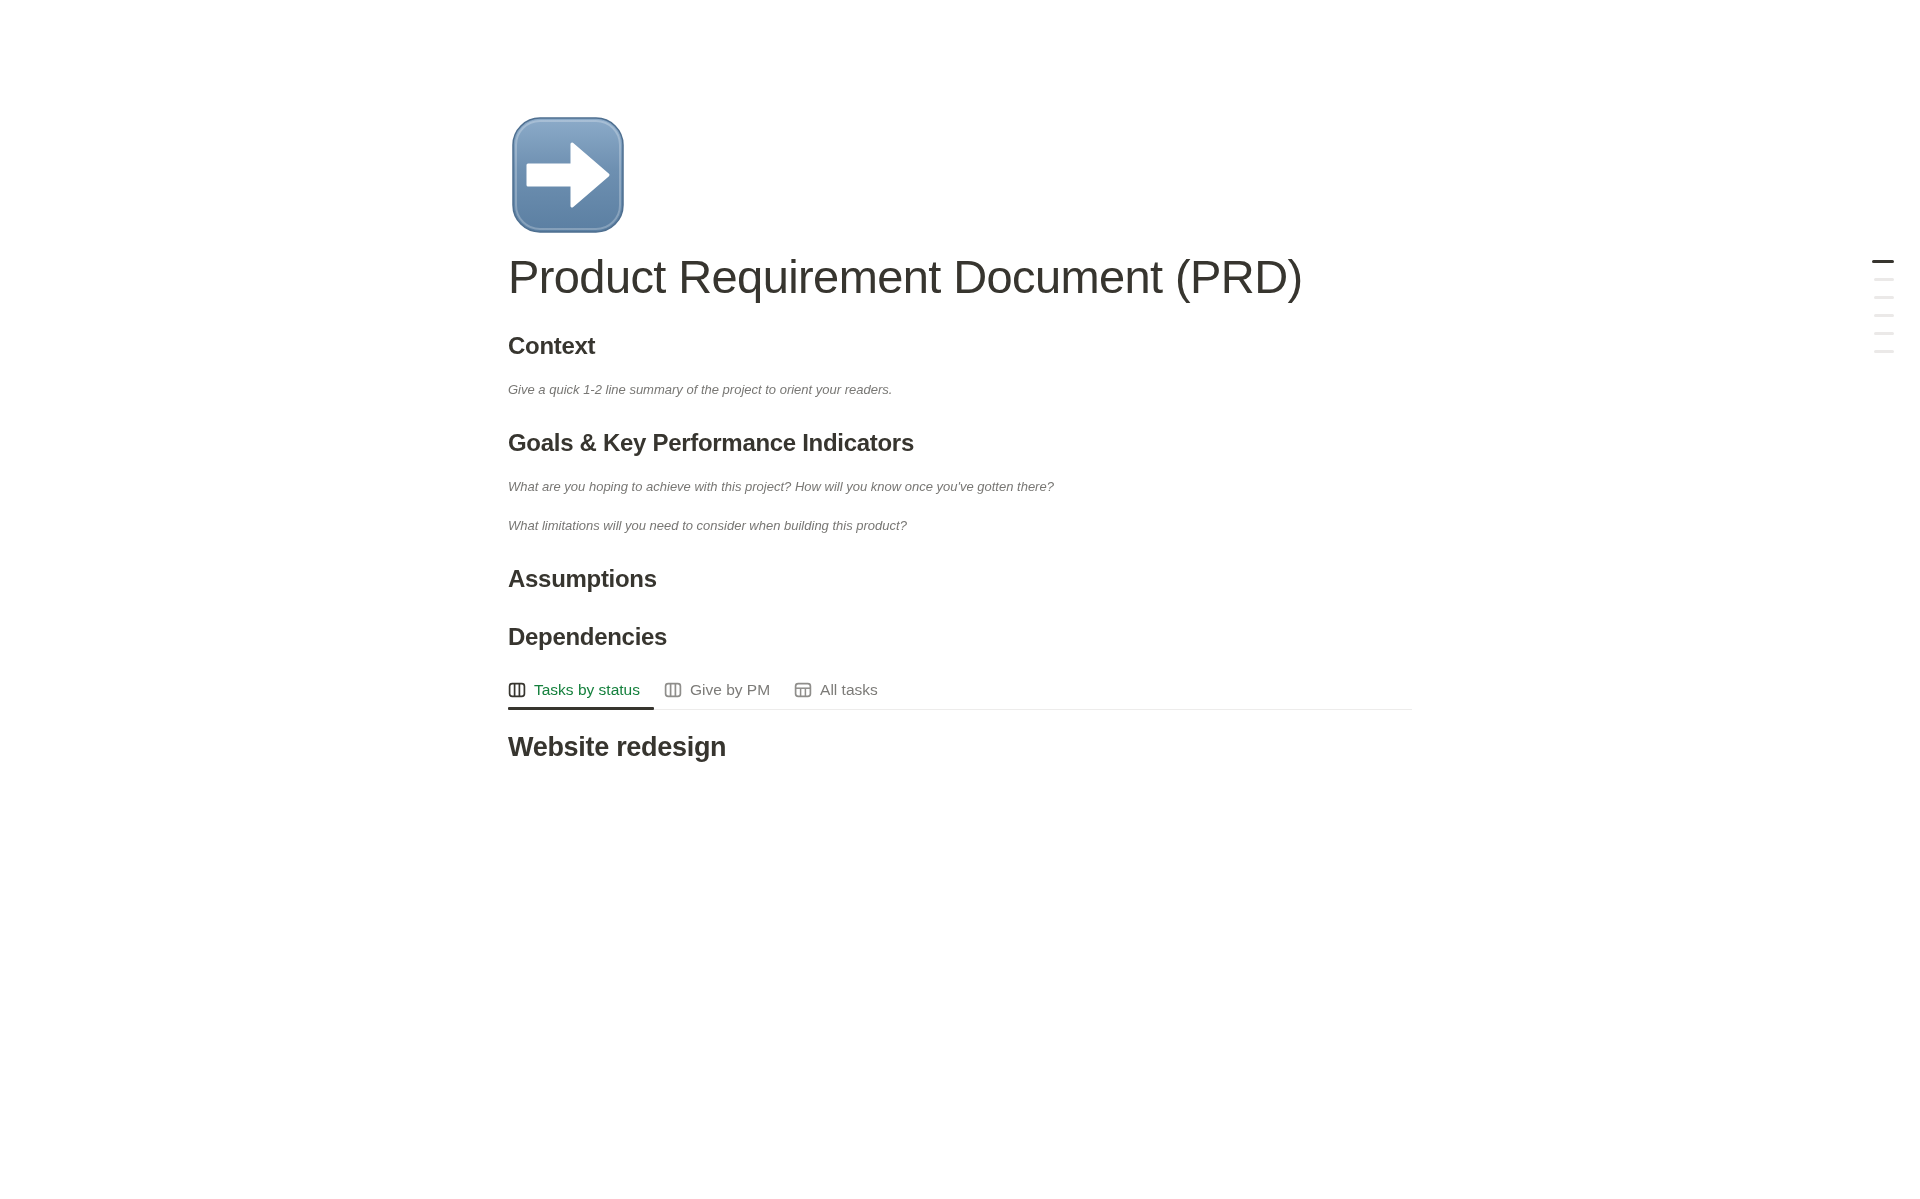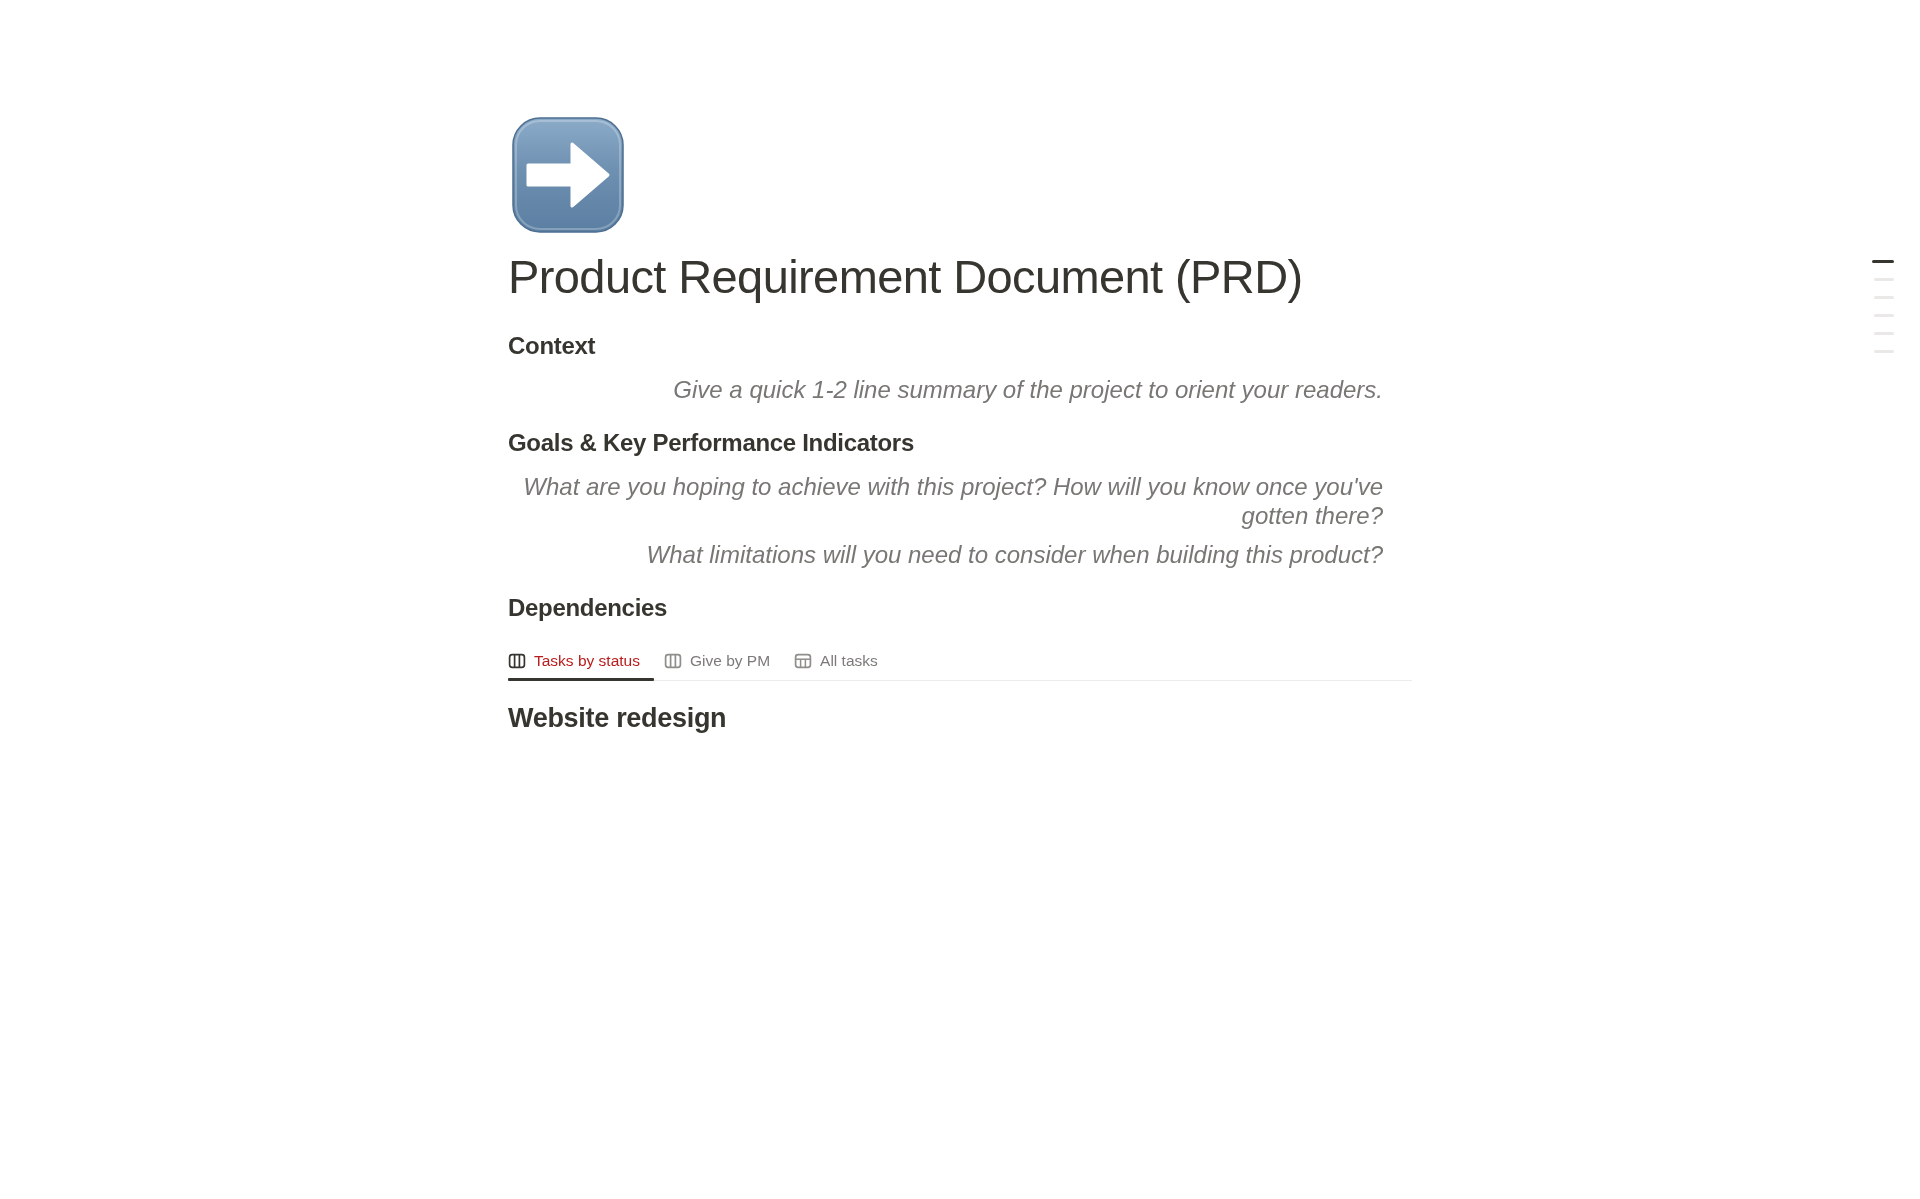--- a/index.html
+++ b/index.html
@@ -35,28 +35,27 @@
   }
   h2.section-heading {
     font-size: 24px;
     line-height: 38px;
     font-weight: 700;
     letter-spacing: -0.3px;
     margin: 20px 0 0 0;
     cursor: text;
   }
   p.placeholder {
-    font-size: 24px;
+    font-size: 13px;
     line-height: 29px;
     font-style: italic;
     color: #787774;
     margin: 10px 0 0 0;
     max-width: 875px;
     cursor: text;
-    text-align: right;
   }
   h2.tasks-heading { margin-top: 84px; }
   .tab-row {
     display: flex;
     align-items: flex-end;
     gap: 10px;
     margin-top: 16px;
     border-bottom: 1px solid #EDECEB;
   }
   .tab {
@@ -65,21 +64,21 @@
     gap: 8px;
     padding: 8px 14px 9px 0;
     font-size: 15.5px;
     line-height: 20px;
     color: #7C7B78;
     cursor: pointer;
     position: relative;
     white-space: nowrap;
   }
   .tab .view-icon { display: flex; align-items: center; color: #8F8E8B; }
-  .tab.active { color: #b91c1c; }
+  .tab.active { color: #15803d; }
   .tab.active .view-icon { color: #37352F; }
   .tab.active::after {
     content: "";
     position: absolute;
     left: 0; right: 0; bottom: -1px;
     height: 3px;
     background: #37352F;
     border-radius: 1px;
   }
   .db-title {
@@ -132,20 +131,21 @@
   <h1 class="page-title">Product Requirement Document (PRD)</h1>
 
   <h2 class="section-heading">Context</h2>
   <p class="placeholder">Give a quick 1-2 line summary of the project to orient your readers.</p>
 
   <h2 class="section-heading">Goals &amp; Key Performance Indicators</h2>
   <p class="placeholder">What are you hoping to achieve with this project? How will you know once you've gotten there?</p>
 
   <p class="placeholder">What limitations will you need to consider when building this product?</p>
 
+  <h2 class="section-heading">Assumptions</h2>
 
   <h2 class="section-heading">Dependencies</h2>
 
 
   <div class="tab-row">
     <div class="tab active">
       <span class="view-icon">
         <svg width="18" height="18" viewBox="0 0 18 18">
           <rect x="1.6" y="2.6" width="14.8" height="12.8" rx="2.6" fill="none" stroke="currentColor" stroke-width="1.7"></rect>
           <line x1="6.6" y1="2.6" x2="6.6" y2="15.4" stroke="currentColor" stroke-width="1.7"></line>

